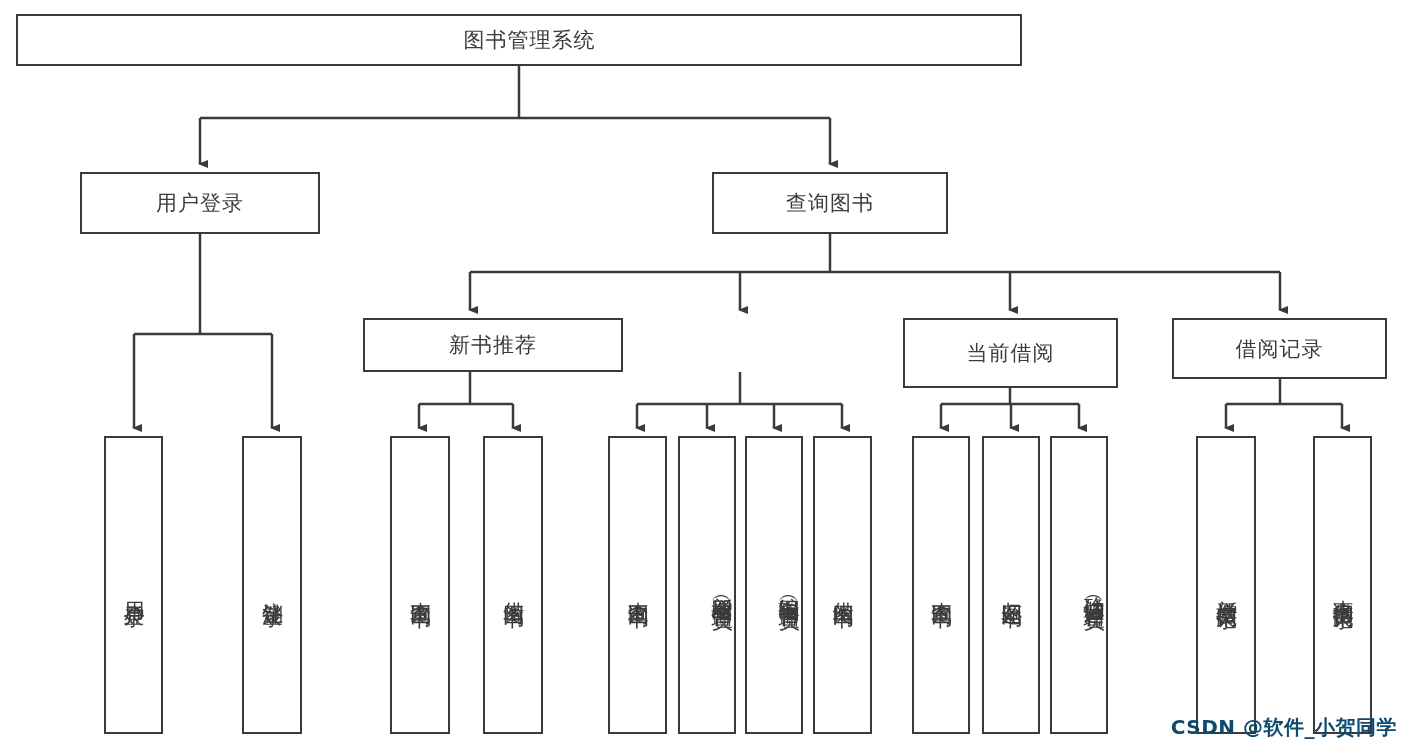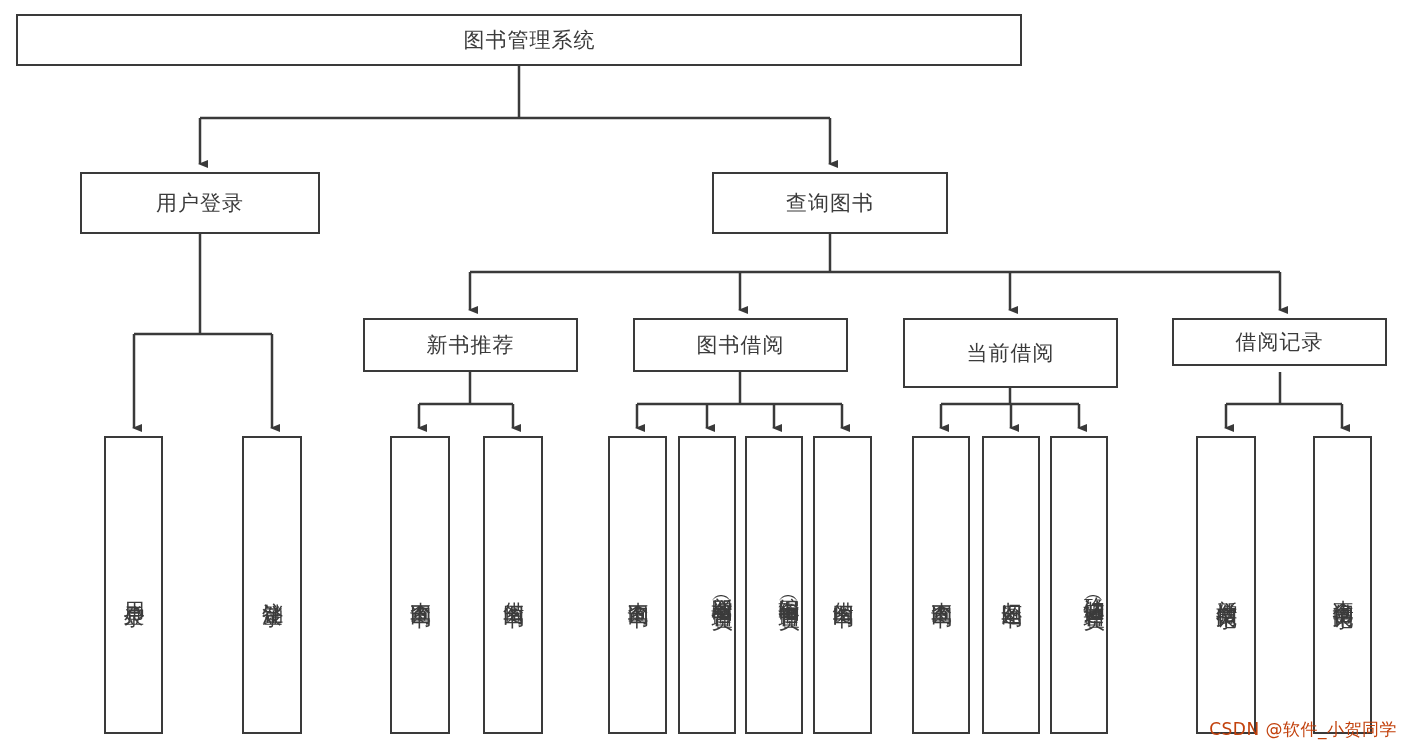--- a/index.html
+++ b/index.html
@@ -5,22 +5,22 @@
   html,body{margin:0;padding:0;background:#ffffff;}
   body{font-family:"DejaVu Sans","Liberation Sans",sans-serif;}
   #canvas{position:relative;width:1405px;height:747px;background:#fff;overflow:hidden;}
   svg.wires{position:absolute;left:0;top:0;width:1405px;height:747px;pointer-events:none;}
   .node{position:absolute;box-sizing:border-box;border:2.5px solid #3a3a3a;background:#ffffff;
         display:flex;align-items:center;justify-content:center;color:#3b3b3b;}
   .node.h{font-size:21px;letter-spacing:1px;}
   .node.v{writing-mode:vertical-rl;text-orientation:upright;font-size:21px;line-height:1.22;
           letter-spacing:2px;padding-top:8px;}
   .node.v span{display:block;}
-  .watermark{position:absolute;right:8px;bottom:6px;font-size:17px;color:#c2410c;
-             letter-spacing:.5px;white-space:nowrap;}
+  .watermark{position:absolute;right:8px;bottom:6px;font-size:20px;color:#0c4a6e;
+             letter-spacing:.5px;white-space:nowrap;font-weight:bold;}
 </style>
 </head>
 <body>
 
 <div id="canvas">
 
   <svg class="wires" viewBox="0 0 1405 747">
     <defs>
       <marker id="ah" markerWidth="10" markerHeight="10" refX="4" refY="8" orient="auto" markerUnits="userSpaceOnUse">
         <path d="M0,0 L8,0 L4,10 Z" fill="#3a3a3a"></path>
@@ -74,30 +74,27 @@
       <span>图书管理系统</span>
     </div>
 
   <div class="node h" style="left:80px;top:172px;width:240px;height:62px;">
       <span>用户登录</span>
     </div>
   <div class="node h" style="left:712px;top:172px;width:236px;height:62px;">
       <span>查询图书</span>
     </div>
 
-  <div class="node h" style="left:363px;top:318px;width:215px;height:54px;">
+  <div class="node h" style="left:363px;top:318px;width:260px;height:54px;">
       <span>新书推荐</span>
-    </div>
-  <div class="node h" style="left:633px;top:318px;width:215px;height:54px;">
-      <span>图书借阅</span>
     </div>
   <div class="node h" style="left:903px;top:318px;width:215px;height:70px;">
       <span>当前借阅</span>
     </div>
-  <div class="node h" style="left:1172px;top:318px;width:215px;height:48px;">
+  <div class="node h" style="left:1172px;top:318px;width:215px;height:61px;">
       <span>借阅记录</span>
     </div>
 
   <div class="node v" style="left:104px;top:436px;width:59px;height:298px;">
       <span>用户登录</span>
     </div>
   <div class="node v" style="left:242px;top:436px;width:60px;height:298px;">
       <span>注销登录</span>
     </div>
   <div class="node v" style="left:390px;top:436px;width:60px;height:298px;">

